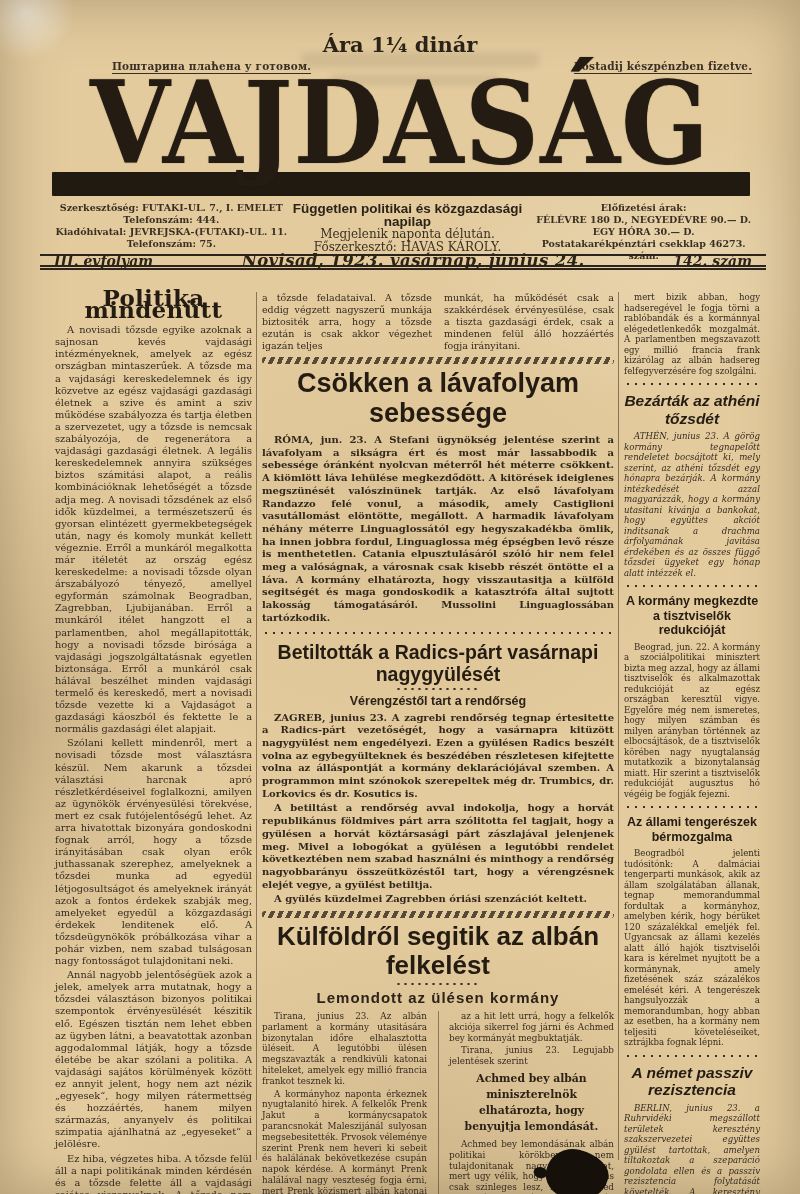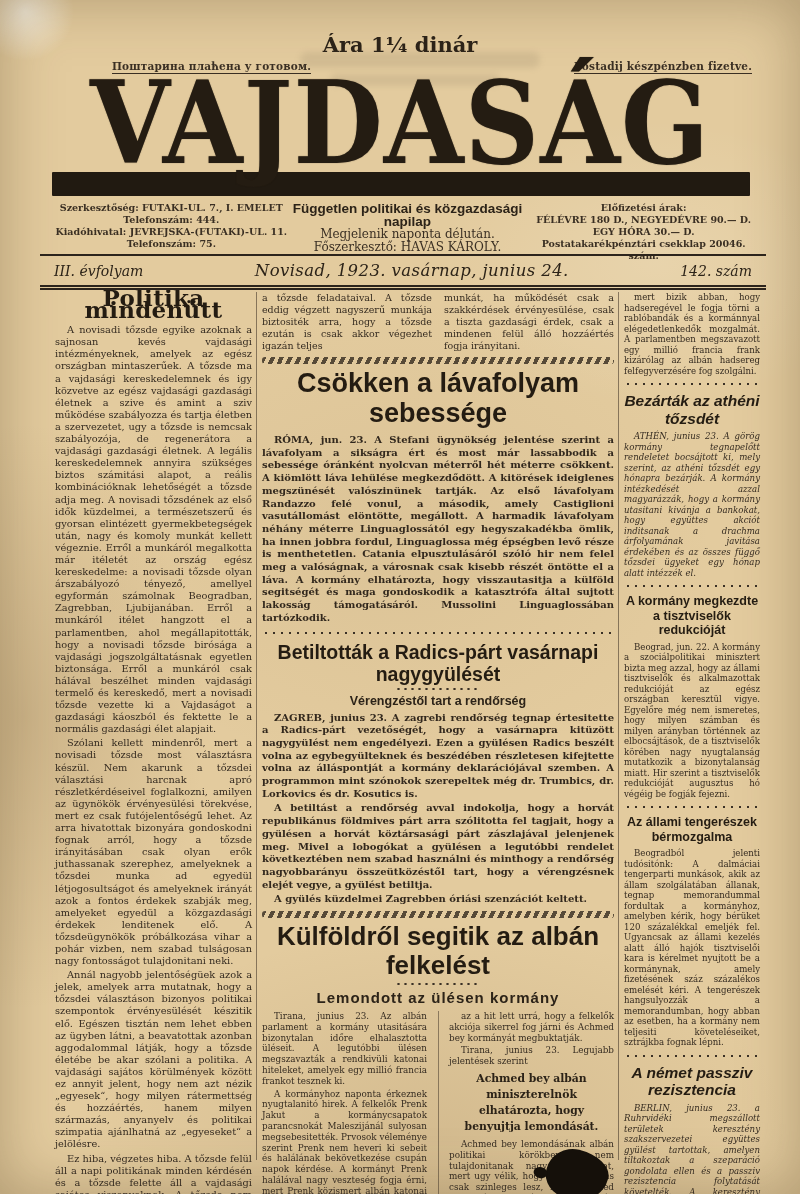--- a/index.html
+++ b/index.html
@@ -31,24 +31,24 @@
   .masthead-bar{ position:absolute; top:172px; left:52px; right:50px; height:24px;
     background:#211a11; z-index:1; border-radius:1px; }
   .info-row{ position:absolute; top:202px; left:55px; right:40px; display:flex; z-index:3;
     color:#3a2f23;}
   .info-block{ text-align:center; }
   .info-block.a{ width:33%; font-size:9.5px; font-weight:bold; line-height:12px;}
   .info-block.b{ width:34%; line-height:13px;}
   .info-block.c{ width:33%; font-size:9.5px; font-weight:bold; line-height:12px;}
   .info-main{ font-size:13.5px; font-weight:bold; font-family:"Liberation Sans",sans-serif; color:#2c2318;}
   .info-sub{ font-size:12px; }
-  .dateline{ position:absolute; top:254px; left:40px; right:34px; height:36px; z-index:3;
+  .dateline{ position:absolute; top:254px; left:40px; right:34px; height:16px; z-index:3;
     border-top:2px solid #2c241c; border-bottom:5px double #2c241c;
     display:flex; align-items:center; justify-content:space-between; padding:0 14px;
-    font-weight:normal; font-style:italic; color:#2c2318; }
+    font-weight:bold; font-style:italic; color:#2c2318; }
   .dateline .vol{ font-size:14px; }
   .dateline .date{ font-size:16.5px; letter-spacing:.4px;}
   .dateline .iss{ font-size:14px; }
   
   .col{ position:absolute; top:292px; }
   .col1{ left:55px; width:197px; }
   .col2{ left:262px; width:352px; }
   .col3{ left:624px; width:136px; }
   .vrule{ position:absolute; top:292px; width:1px; height:868px; background:rgba(58,46,33,.55); }
   .vrule.r1{ left:256px; } .vrule.r2{ left:618px; }
@@ -122,21 +122,21 @@
     </div>
     <div class="info-block b">
       <div class="info-main">Független politikai és közgazdasági napilap</div>
       <div class="info-sub">Megjelenik naponta délután.</div>
       <div class="info-sub">Főszerkesztő: HAVAS KÁROLY.</div>
     </div>
     <div class="info-block c">
       <div>Előfizetési árak:</div>
       <div>FÉLÉVRE 180 D., NEGYEDÉVRE 90.— D.</div>
       <div>EGY HÓRA 30.— D.</div>
-      <div>Postatakarékpénztári csekklap 20046. szám.</div>
+      <div>Postatakarékpénztári csekklap 46273. szám.</div>
     </div>
   </div>
 
   <div class="dateline">
     <span class="vol">III. évfolyam</span>
     <span class="date">Novisad, 1923. vasárnap, junius 24.</span>
     <span class="iss">142. szám</span>
   </div>
 
   <div class="vrule r1"></div>

